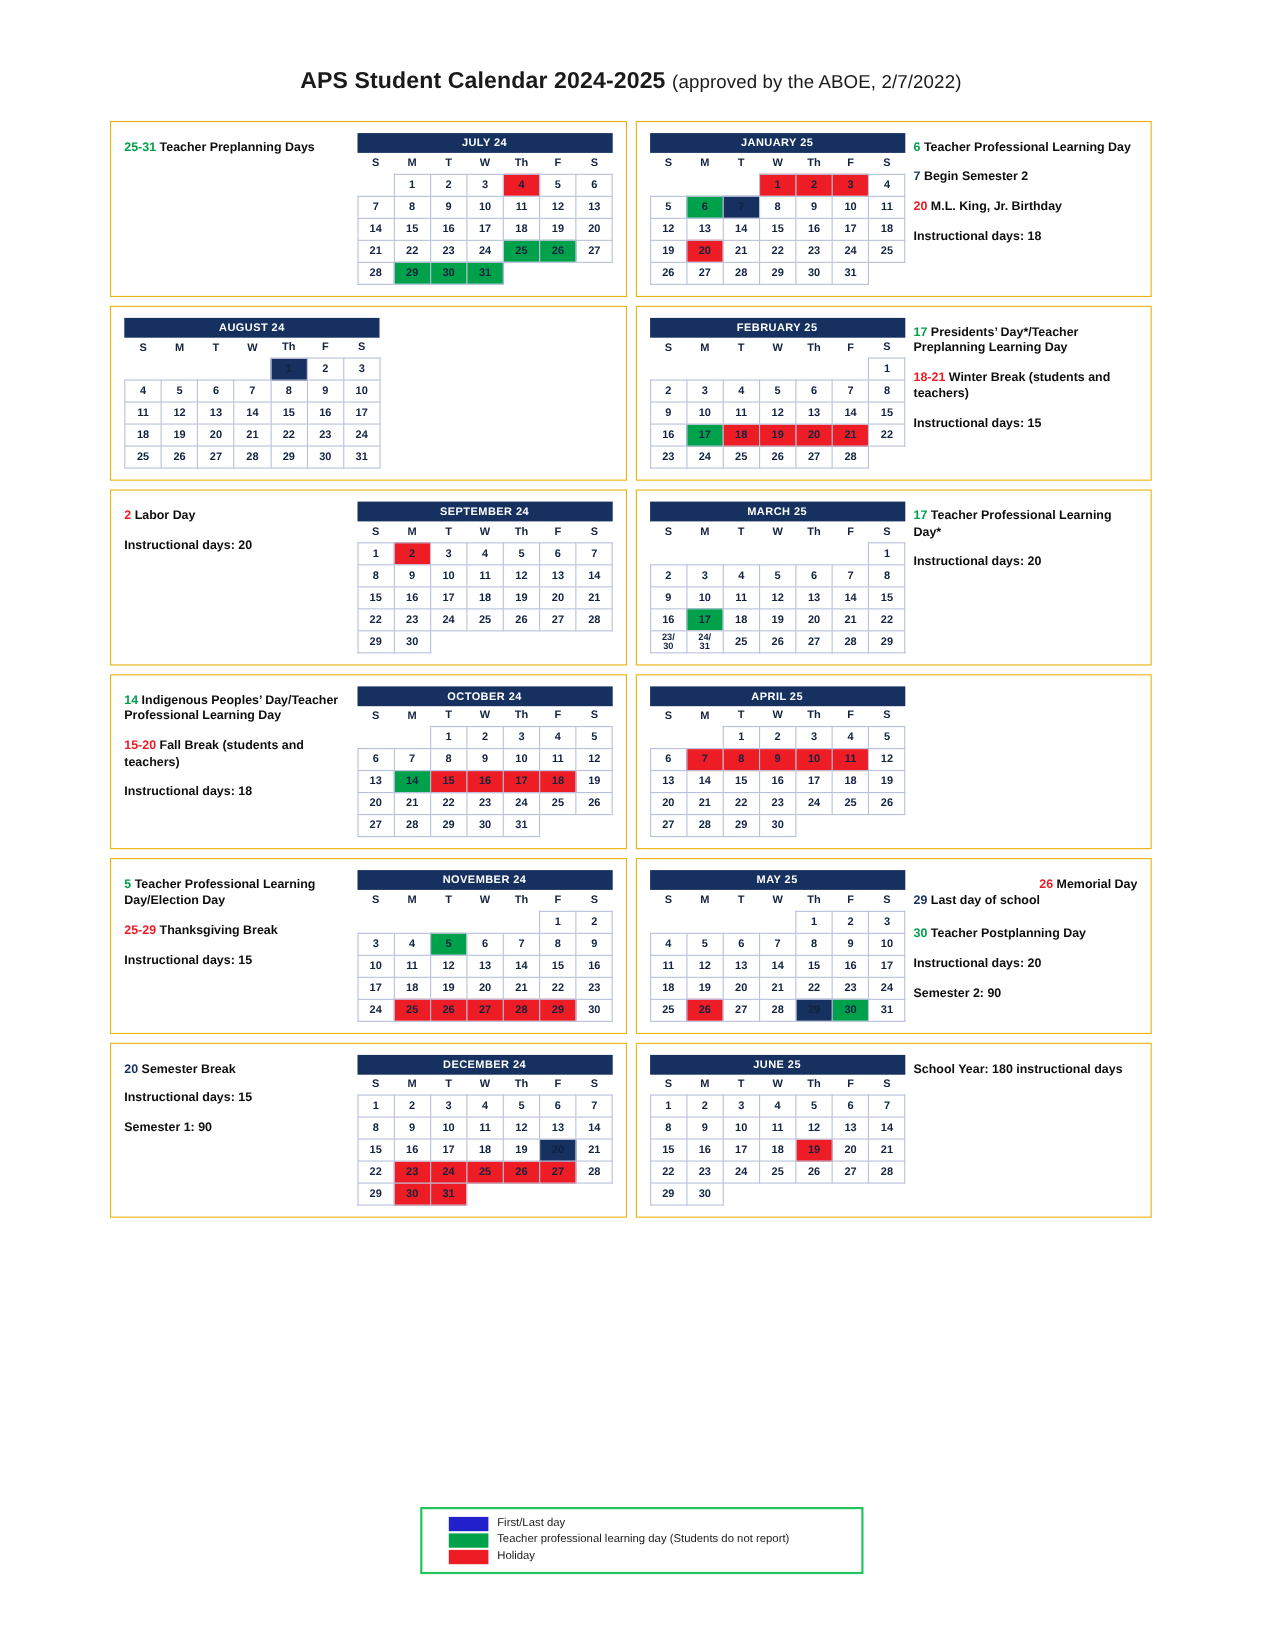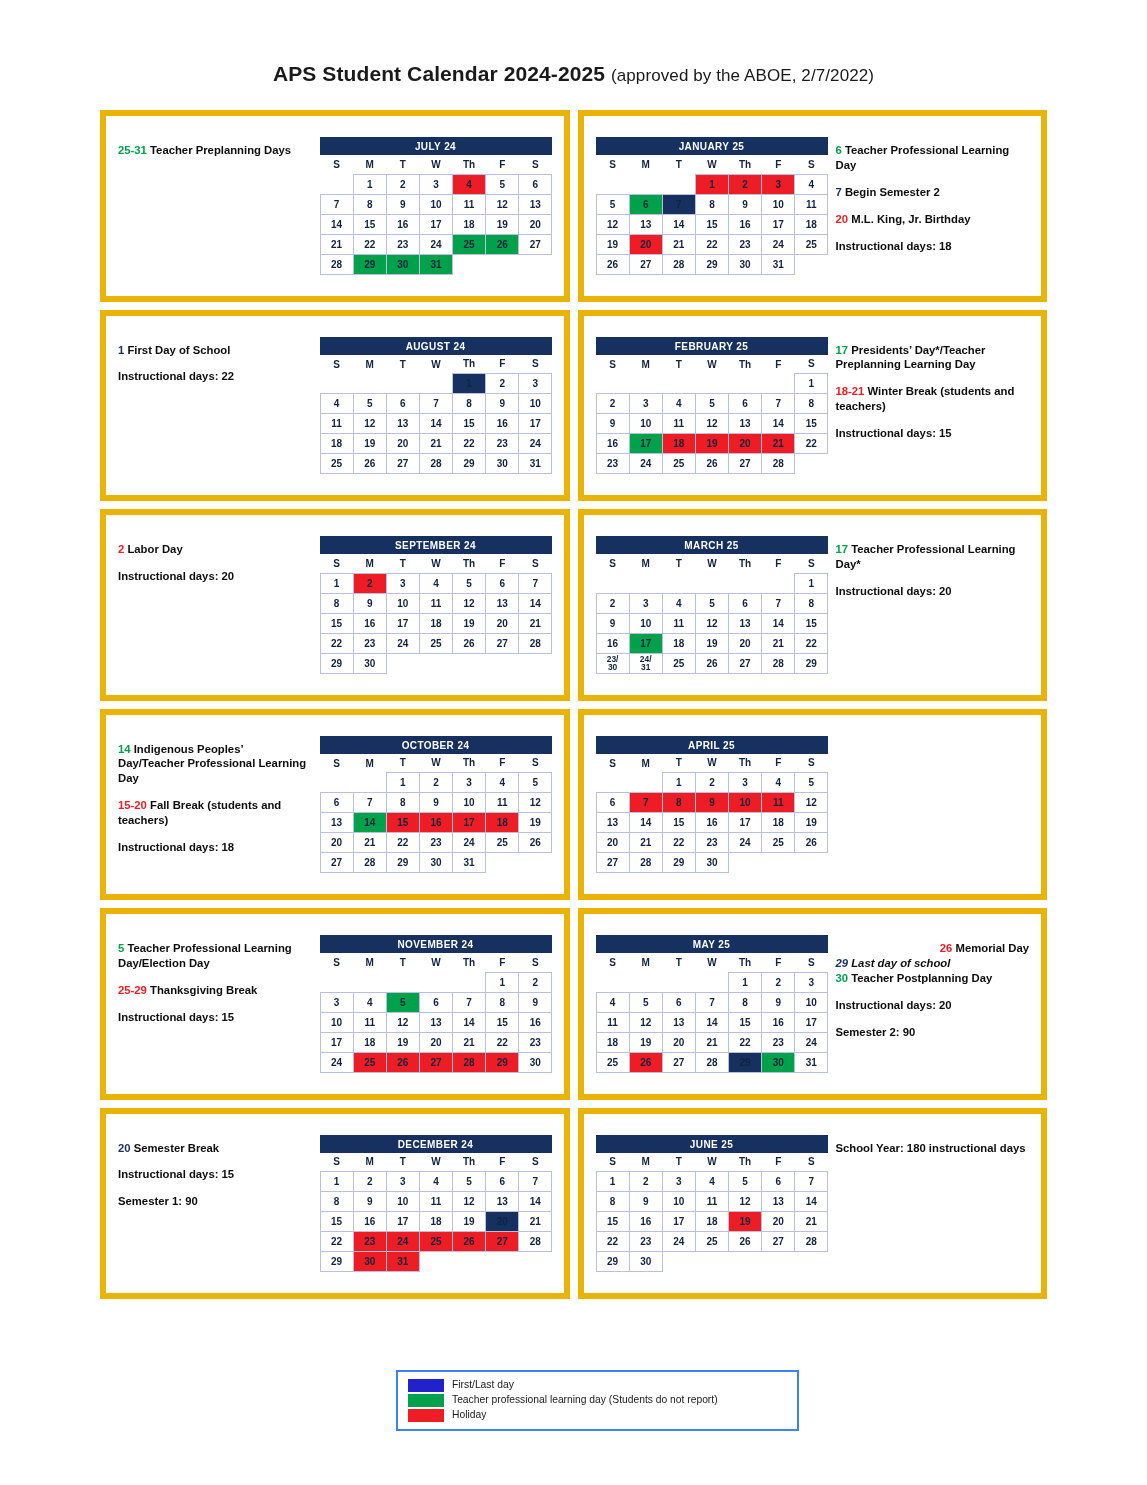--- a/index.html
+++ b/index.html
@@ -24,24 +24,24 @@
 
   .grid {
     margin-top: 24px;
     display: flex;
     flex-direction: column;
     gap: 8px;
   }
   .row { display: flex; gap: 8px; }
   .cell {
     flex: 1 1 0;
-    border: 6px solid #eab308;
+    border: 1px solid #eab308;
     min-height: 148px;
     display: flex;
-    padding: 21px 12px;
+    padding: 10px 12px;
     gap: 8px;
   }
 
   .notes {
     flex: 1 1 0;
     font-size: 11.3px;
     line-height: 1.32;
     font-weight: bold;
     padding-top: 6px;
   }
@@ -81,26 +81,26 @@
   }
   table.cal-table th { border: none; height: 19px; font-size: 10px; }
   table.cal-table td.empty { border: none; }
   td.d-red { background: #ee1c25; color: #ffffff; border-color: #ee1c25; }
   td.d-green { background: #00a14b; color: #ffffff; border-color: #00a14b; }
   td.d-blue { background: #16305f; color: #ffffff; border-color: #16305f; }
   td .dd { font-size: 8.4px; line-height: 1.0; display: block; }
 
   .legend {
     position: absolute;
-    left: 396px;
+    left: 382px;
     top: 1370px;
     width: 403px;
-    border: 2px solid #3b82f6;
+    border: 2px solid #22c55e;
     background: #ffffff;
-    padding: 6px 10px;
+    padding: 6px 24px;
     font-size: 10.3px;
     line-height: 1.45;
   }
   .legend .lrow { display: flex; align-items: center; gap: 8px; }
   .legend .sw { width: 36px; height: 13px; display: inline-block; }
 </style>
 </head>
 <body>
 
 <div class="page">
@@ -247,24 +247,20 @@
           <div class="notes">
             <div class="note"><span class="g">6 </span><span class="plain">Teacher Professional Learning Day</span></div>
             <div class="note"><span class="b">7 </span><span class="plain">Begin Semester 2</span></div>
             <div class="note"><span class="r">20 </span><span class="plain">M.L. King, Jr. Birthday</span></div>
             <div class="note"><span class="plain">Instructional days: 18</span></div>
           </div>
         </div>
       </div>
       <div class="row">
         <div class="cell">
-          <div class="notes">
-            <div class="note"><span class="b">1 </span><span class="plain">First Day of School</span></div>
-            <div class="note"><span class="plain">Instructional days:  22</span></div>
-          </div>
           <div class="cal">
             <div class="monthbar">AUGUST 24</div>
             <table class="cal-table">
               <thead>
                 <tr>
                   <th>S</th>
                   <th>M</th>
                   <th>T</th>
                   <th>W</th>
                   <th>Th</th>
@@ -806,21 +802,21 @@
                   <td>28</td>
                   <td class="d-blue">29</td>
                   <td class="d-green">30</td>
                   <td>31</td>
                 </tr>
               </tbody>
             </table>
           </div>
           <div class="notes">
             <div class="note" style="margin-bottom: 0px; text-align: right;"><span class="r">26 </span><span class="plain">Memorial Day</span></div>
-            <div class="note" style="margin-bottom: 0px; font-style: italic;"><span class="b">29 </span><span class="plain">Last day of school</span></div>
+            <div class="note" style="margin-bottom: 15px;"><span class="b">29 </span><span class="plain">Last day of school</span></div>
             <div class="note"><span class="g">30 </span><span class="plain">Teacher Postplanning Day</span></div>
             <div class="note"><span class="plain">Instructional days:  20</span></div>
             <div class="note"><span class="plain">Semester 2: 90</span></div>
           </div>
         </div>
       </div>
       <div class="row">
         <div class="cell">
           <div class="notes">
             <div class="note"><span class="b">20 </span><span class="plain">Semester Break</span></div>

